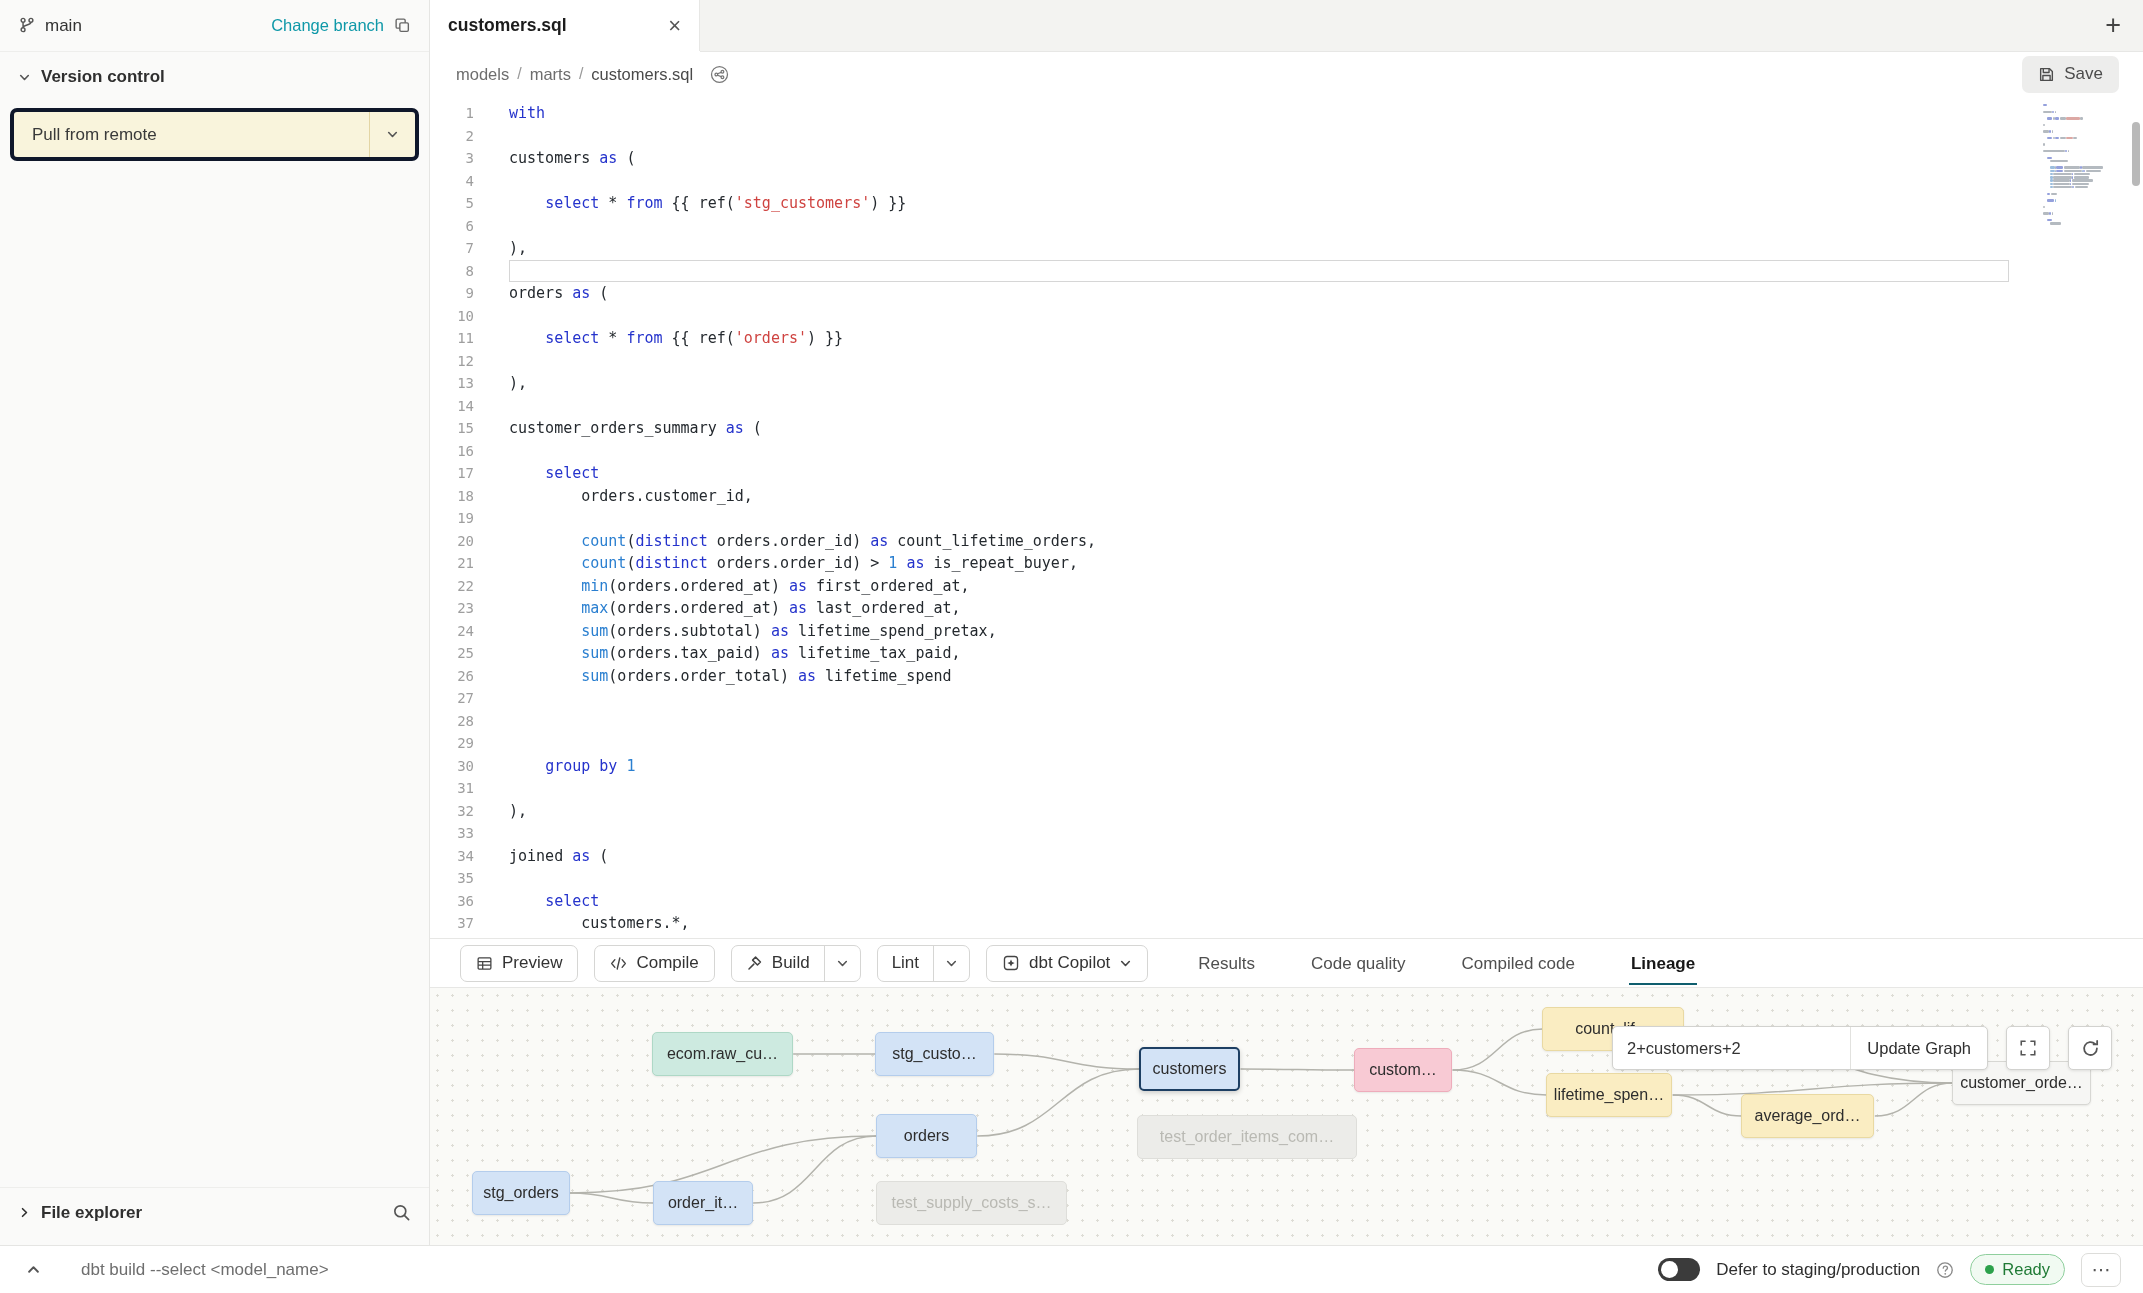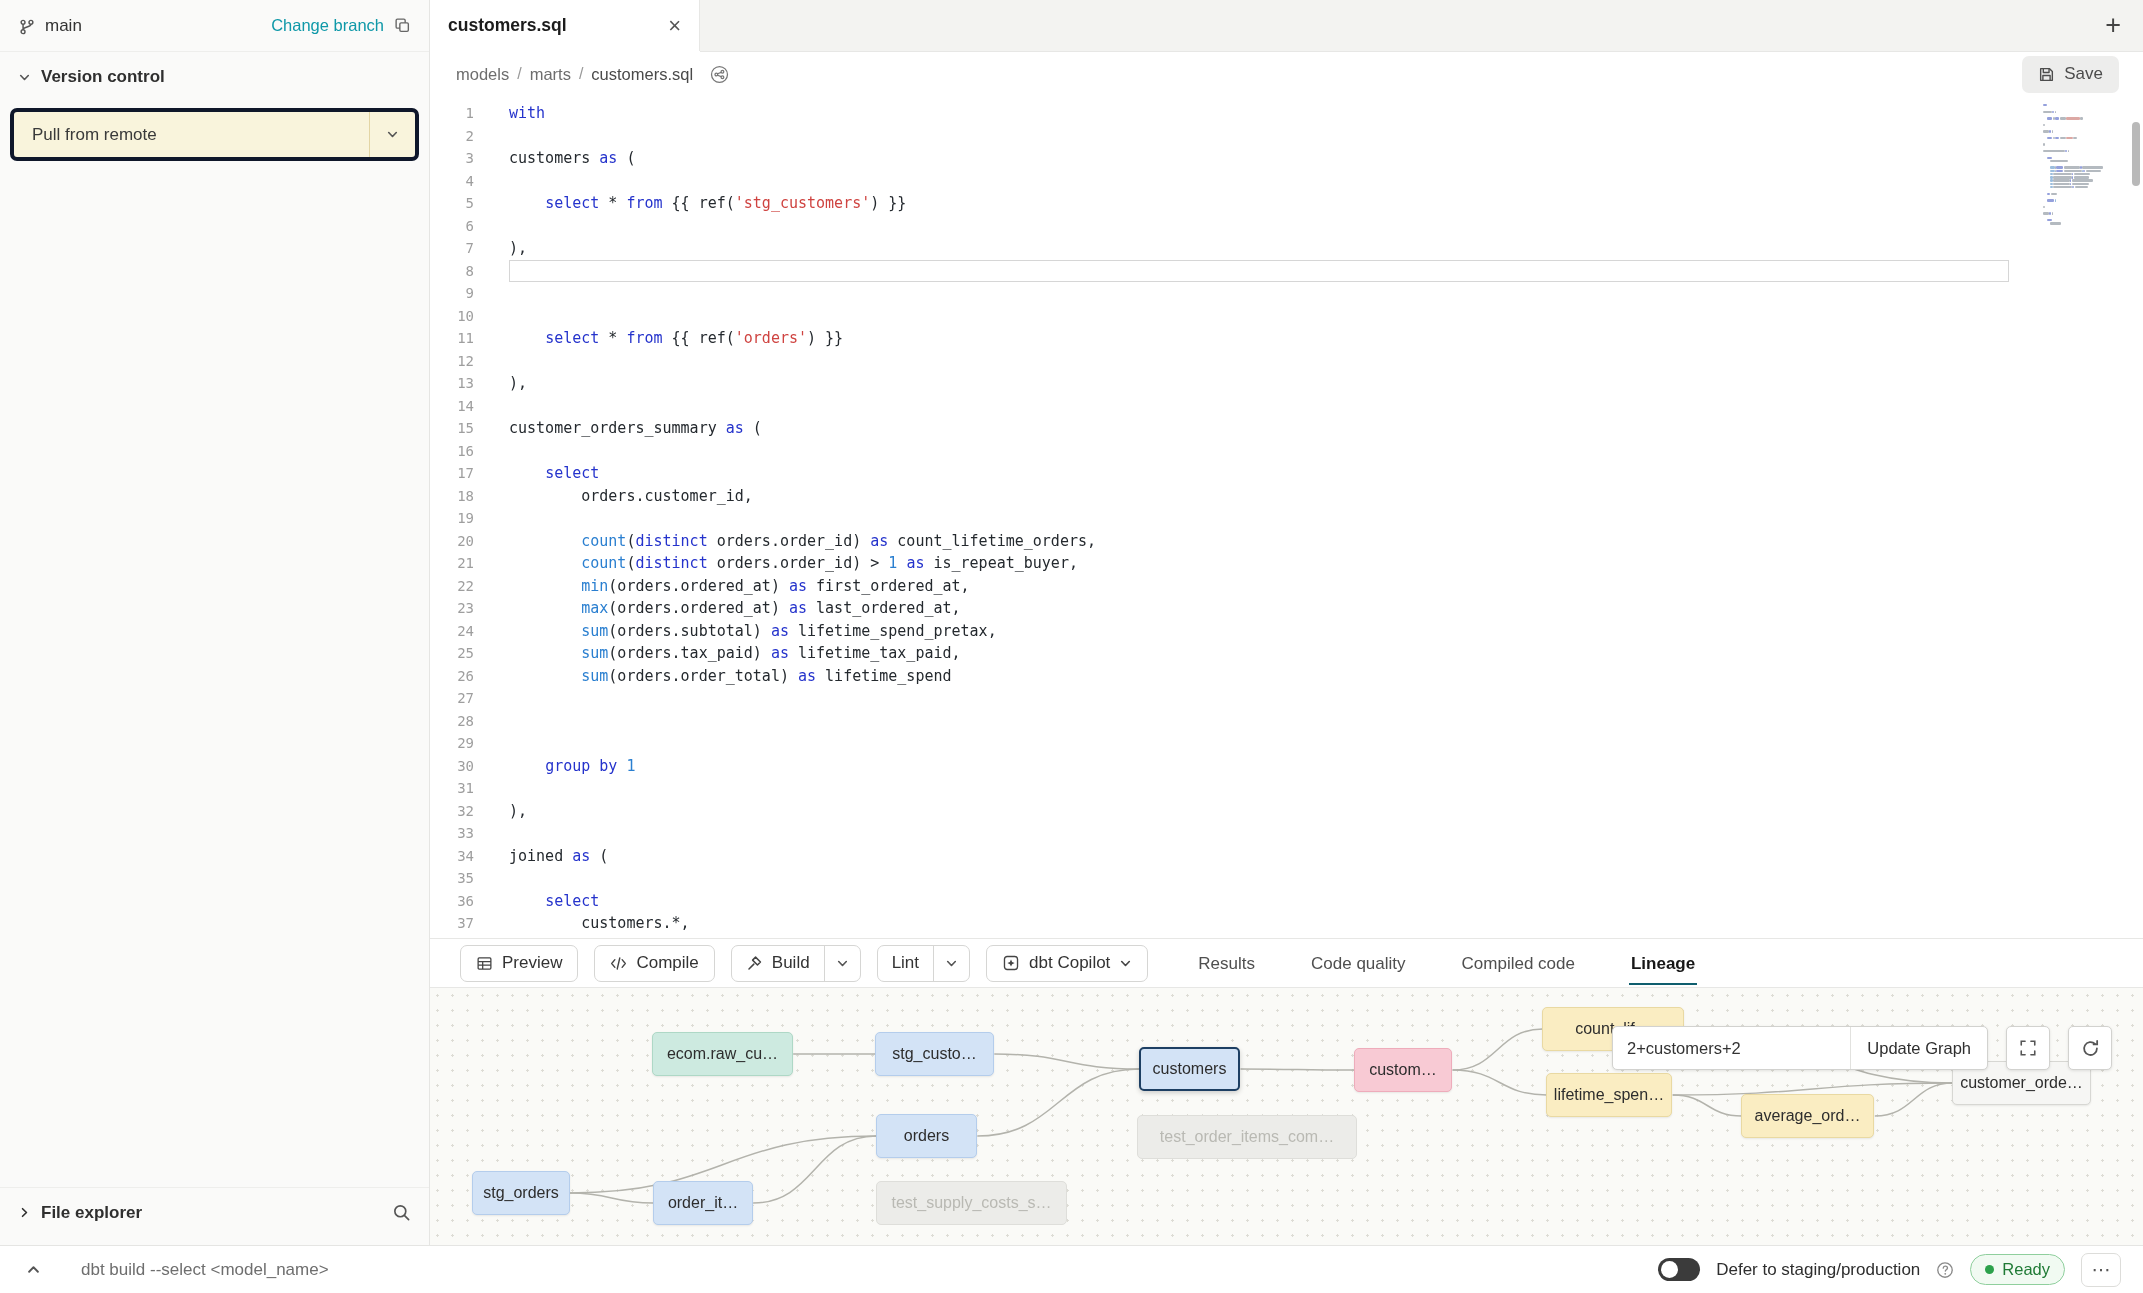--- a/index.html
+++ b/index.html
@@ -3,21 +3,21 @@
 <meta charset="utf-8">
 <style>
 *{margin:0;padding:0;box-sizing:border-box}
 html,body{width:2143px;height:1293px;overflow:hidden}
 body{font-family:"Liberation Sans",sans-serif;background:#fff;color:#2b2b2b}
 .app{width:2143px;height:1293px;display:flex;flex-direction:column}
 .main-row{flex:1;display:flex;min-height:0}
 
 .sidebar{width:430px;background:#fafaf9;border-right:1px solid #e5e5e3;display:flex;flex-direction:column}
 .sb-header{height:52px;display:flex;align-items:center;padding:0 18px;gap:10px;border-bottom:1px solid #eeeeec}
-.sb-branch{display:flex;align-items:flex-end;gap:9px;color:#333;font-size:17px}
+.sb-branch{display:flex;align-items:flex-start;gap:9px;color:#333;font-size:17px}
 .sb-branch svg{color:#555}
 .link{color:#0e98a8;font-size:16.5px;margin-left:auto;cursor:pointer;text-decoration:none}
 .icon-btn{background:none;border:none;color:#666;display:flex;align-items:center;cursor:pointer}
 .sb-section{height:50px;display:flex;align-items:center;gap:10px;padding:0 18px;font-size:17px;font-weight:700;color:#2f2f2f}
 .sb-section svg{color:#555}
 .pull-btn{margin:6px 10px 0;height:53px;background:#f9f4dc;border:4px solid #0f172a;border-radius:7px;display:flex;align-items:stretch;cursor:pointer;font-size:17px;color:#3a3a3a}
 .pull-main{flex:1;display:flex;align-items:center;padding-left:18px}
 .pull-caret{width:46px;display:flex;align-items:center;justify-content:center;border-left:1px solid #e3d5a4;color:#555}
 .sb-spacer{flex:1}
 .fe-row{height:50px;display:flex;align-items:center;gap:10px;padding:0 18px;border-top:1px solid #eeeeec;font-size:17px;font-weight:700;color:#2f2f2f;margin-bottom:8px}
@@ -212,20 +212,21 @@
             <div class="crow">
               <div class="lnum">7</div>
               <div class="ccode"><span class="tok-p">),</span></div>
             </div>
             <div class="crow">
               <div class="lnum">8</div>
               <div class="ccode active"></div>
             </div>
             <div class="crow">
               <div class="lnum">9</div>
+              <div class="ccode"><span class="tok-p">orders </span><span class="tok-k">as</span><span class="tok-p"> (</span></div>
             </div>
             <div class="crow">
               <div class="lnum">10</div>
               <div class="ccode"></div>
             </div>
             <div class="crow">
               <div class="lnum">11</div>
               <div class="ccode"><span class="tok-p">    </span><span class="tok-k">select</span><span class="tok-p"> * </span><span class="tok-k">from</span><span class="tok-p"> {{ ref(</span><span class="tok-s">'orders'</span><span class="tok-p">) }}</span></div>
             </div>
             <div class="crow">

